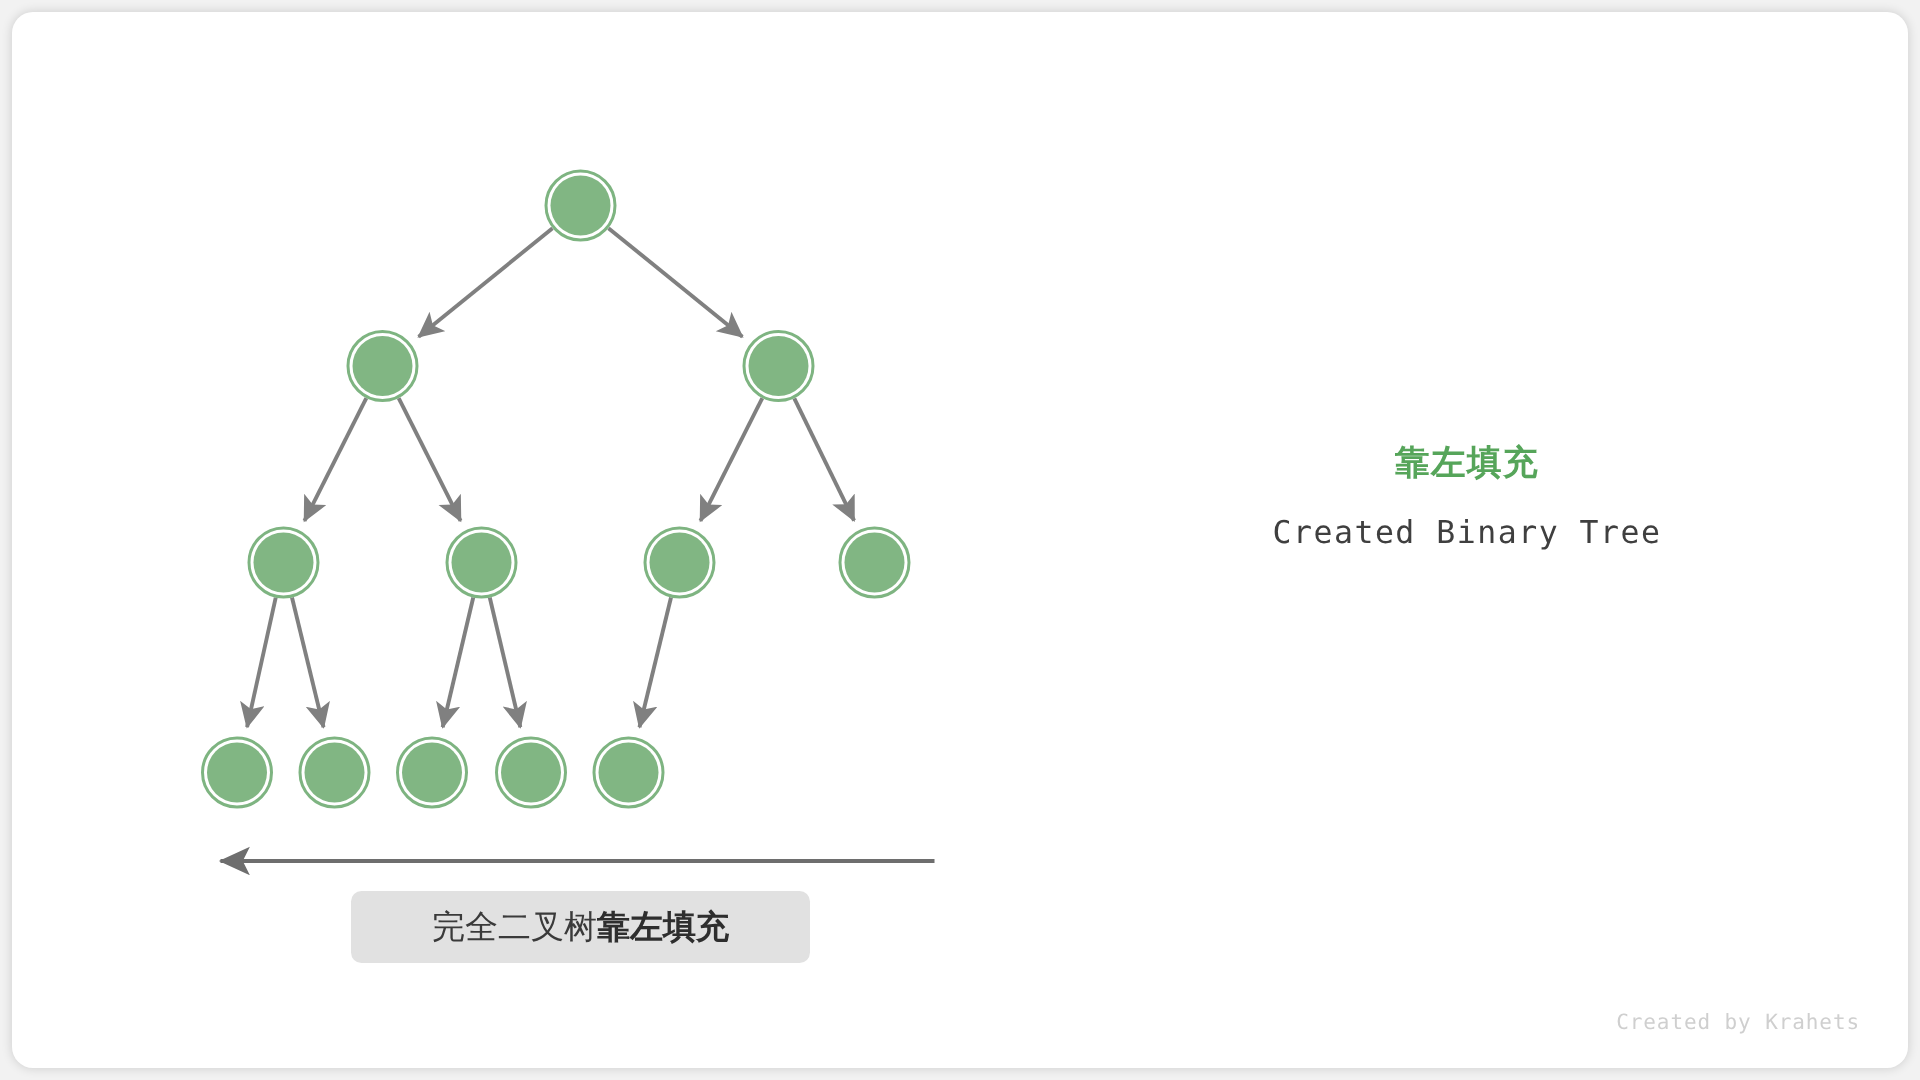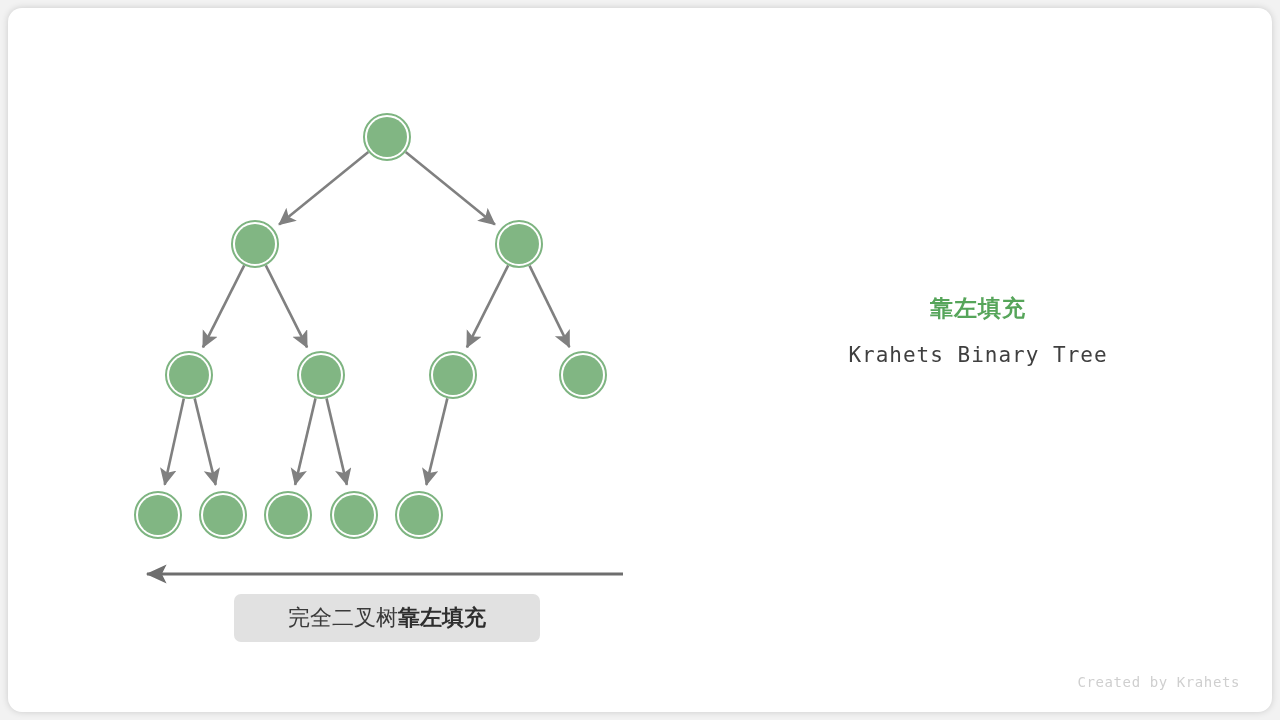--- a/index.html
+++ b/index.html
@@ -174,21 +174,21 @@
             <circle cx="411" cy="507" r="20" fill="#81b683"></circle>
           </g>
         </g>
       <g id="annotation-layer">
           <line x1="615" y1="566" x2="139" y2="566" stroke="#6e6e6e" stroke-width="2.8" marker-end="url(#annot-arrowhead)"></line>
         </g>
     </svg>
 
     <div class="legend">
       <p class="legend-title">靠左填充</p>
-      <p class="legend-subtitle">Krahets Binary Tree</p>
+      <p class="legend-subtitle">Created Binary Tree</p>
     </div>
 
     <div class="caption-badge">
       <span class="caption-text"><span>完全二叉树</span><span class="bold">靠左填充</span></span>
     </div>
 
     <div class="credit">Created by Krahets</div>
 
   </div>
 </div>

